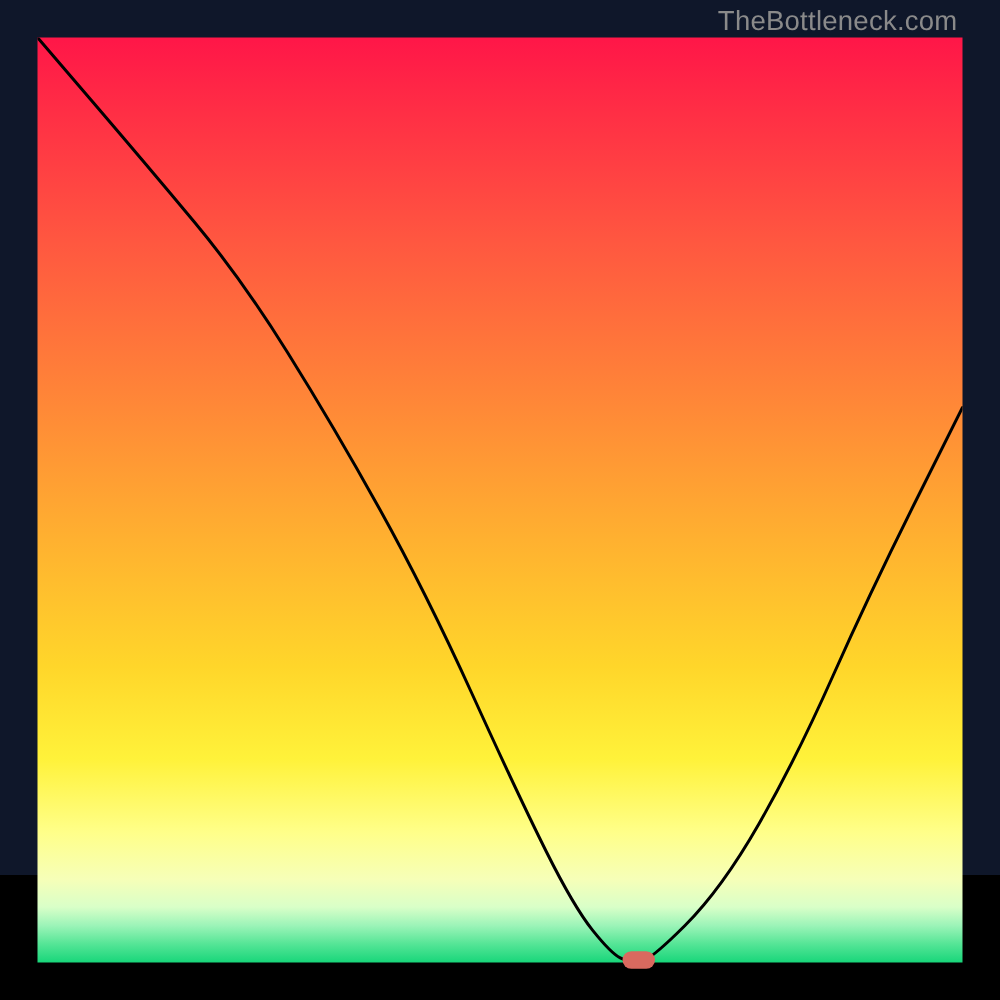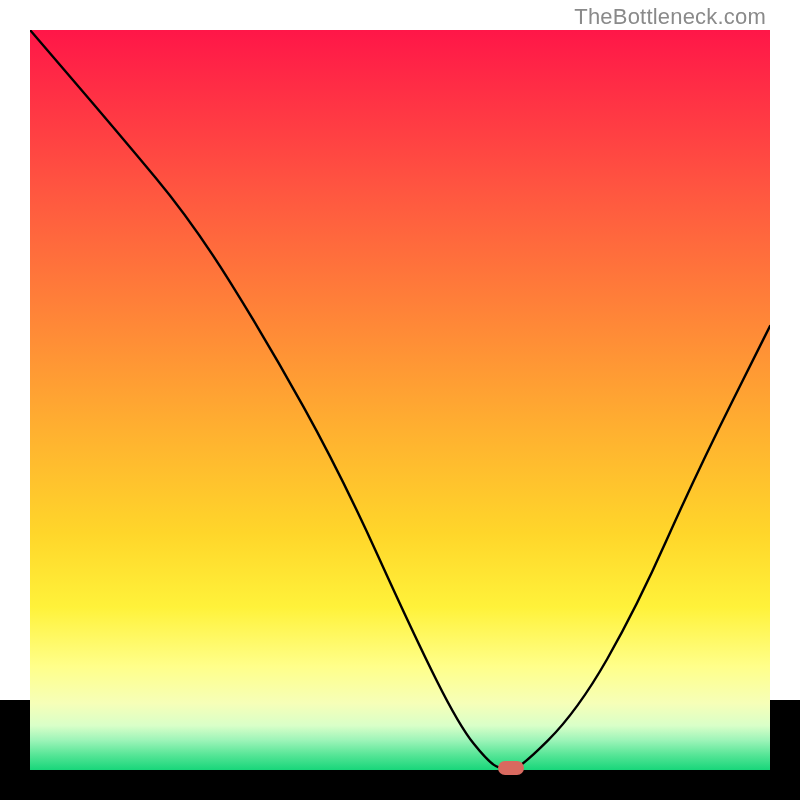--- a/index.html
+++ b/index.html
@@ -8,21 +8,21 @@
     width: 800px;
     height: 800px;
     background: #000;
     overflow: hidden;
     font-family: Arial, Helvetica, sans-serif;
   }
   .frame {
     position: relative;
     width: 800px;
     height: 700px;
-    background: #ffffff;
+    background: #0f172a;
   }
   .plot {
     position: absolute;
     left: 30px;
     top: 30px;
     width: 740px;
     height: 740px;
     
     background: linear-gradient(to bottom,
       #ff1648 0%,

